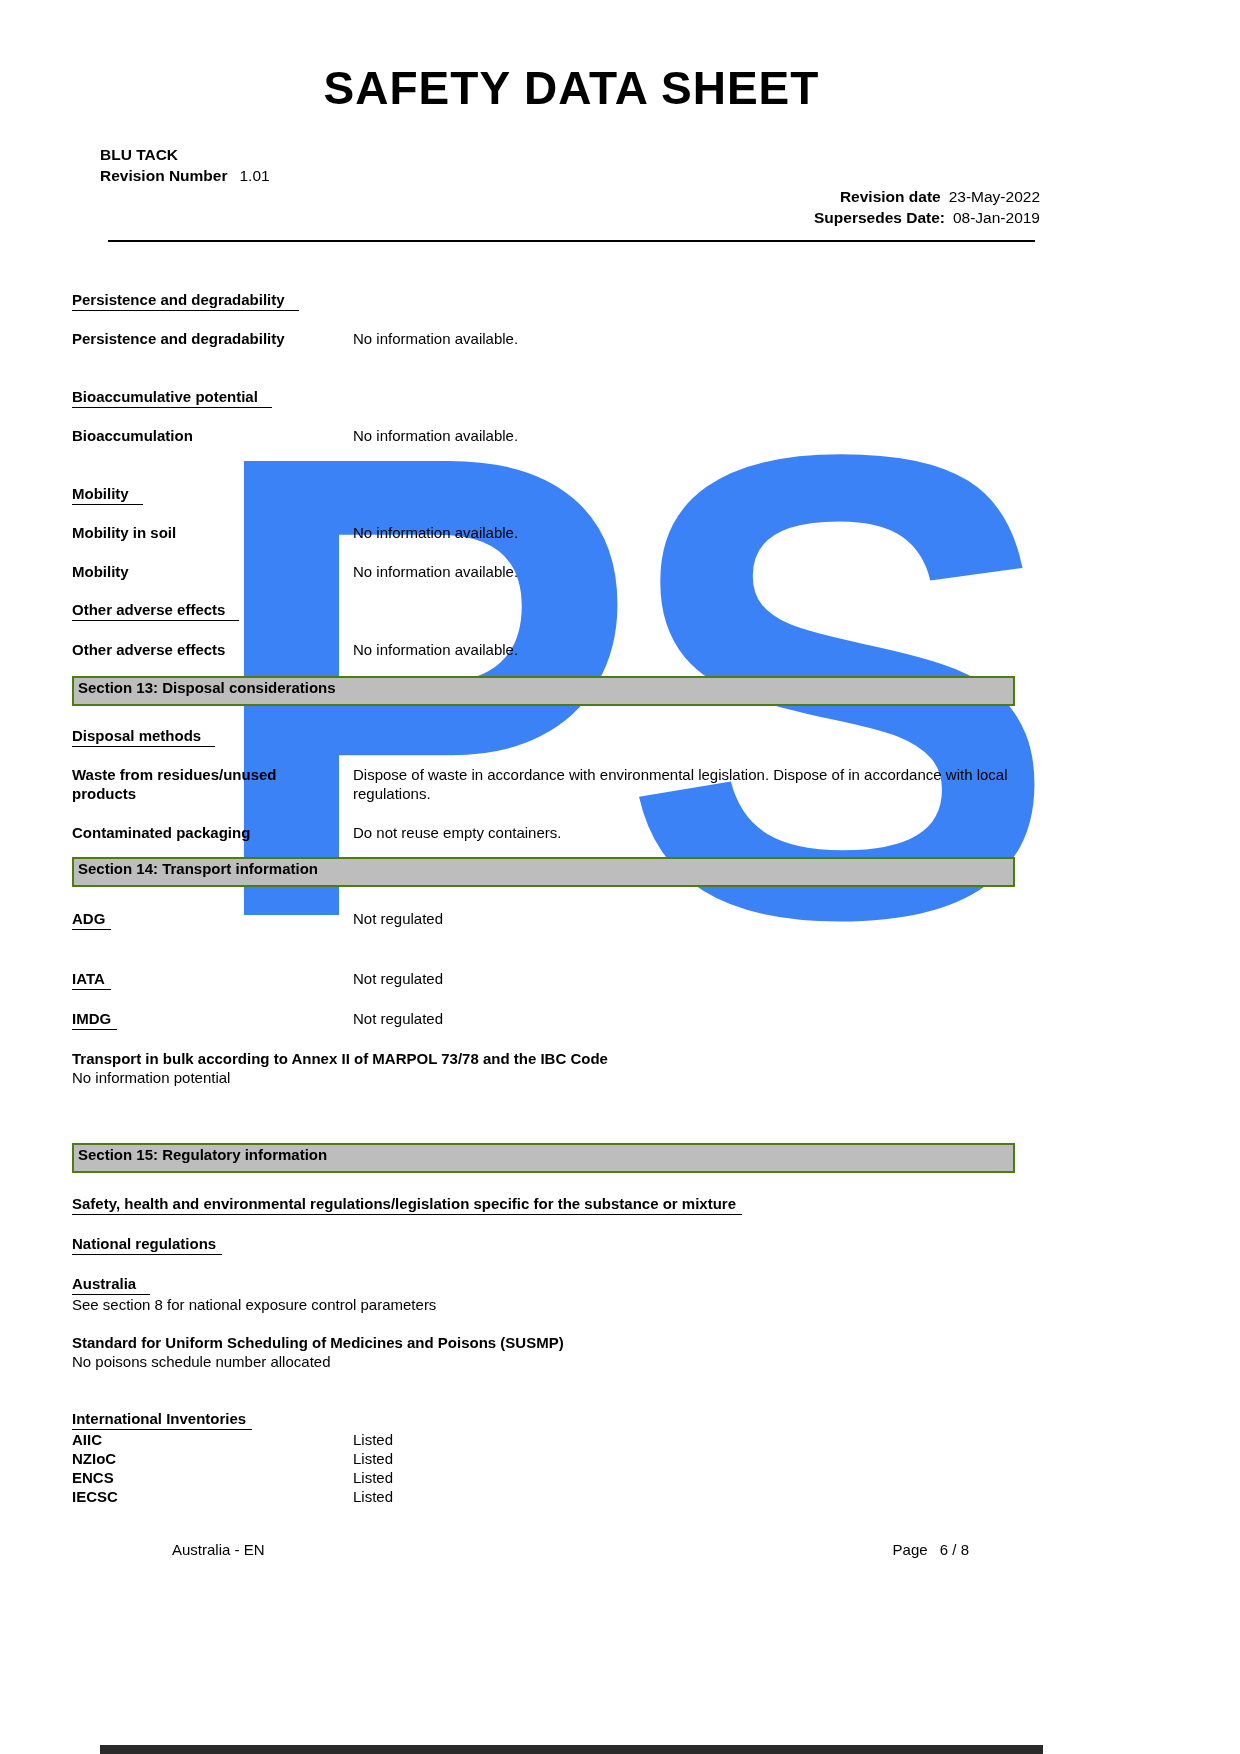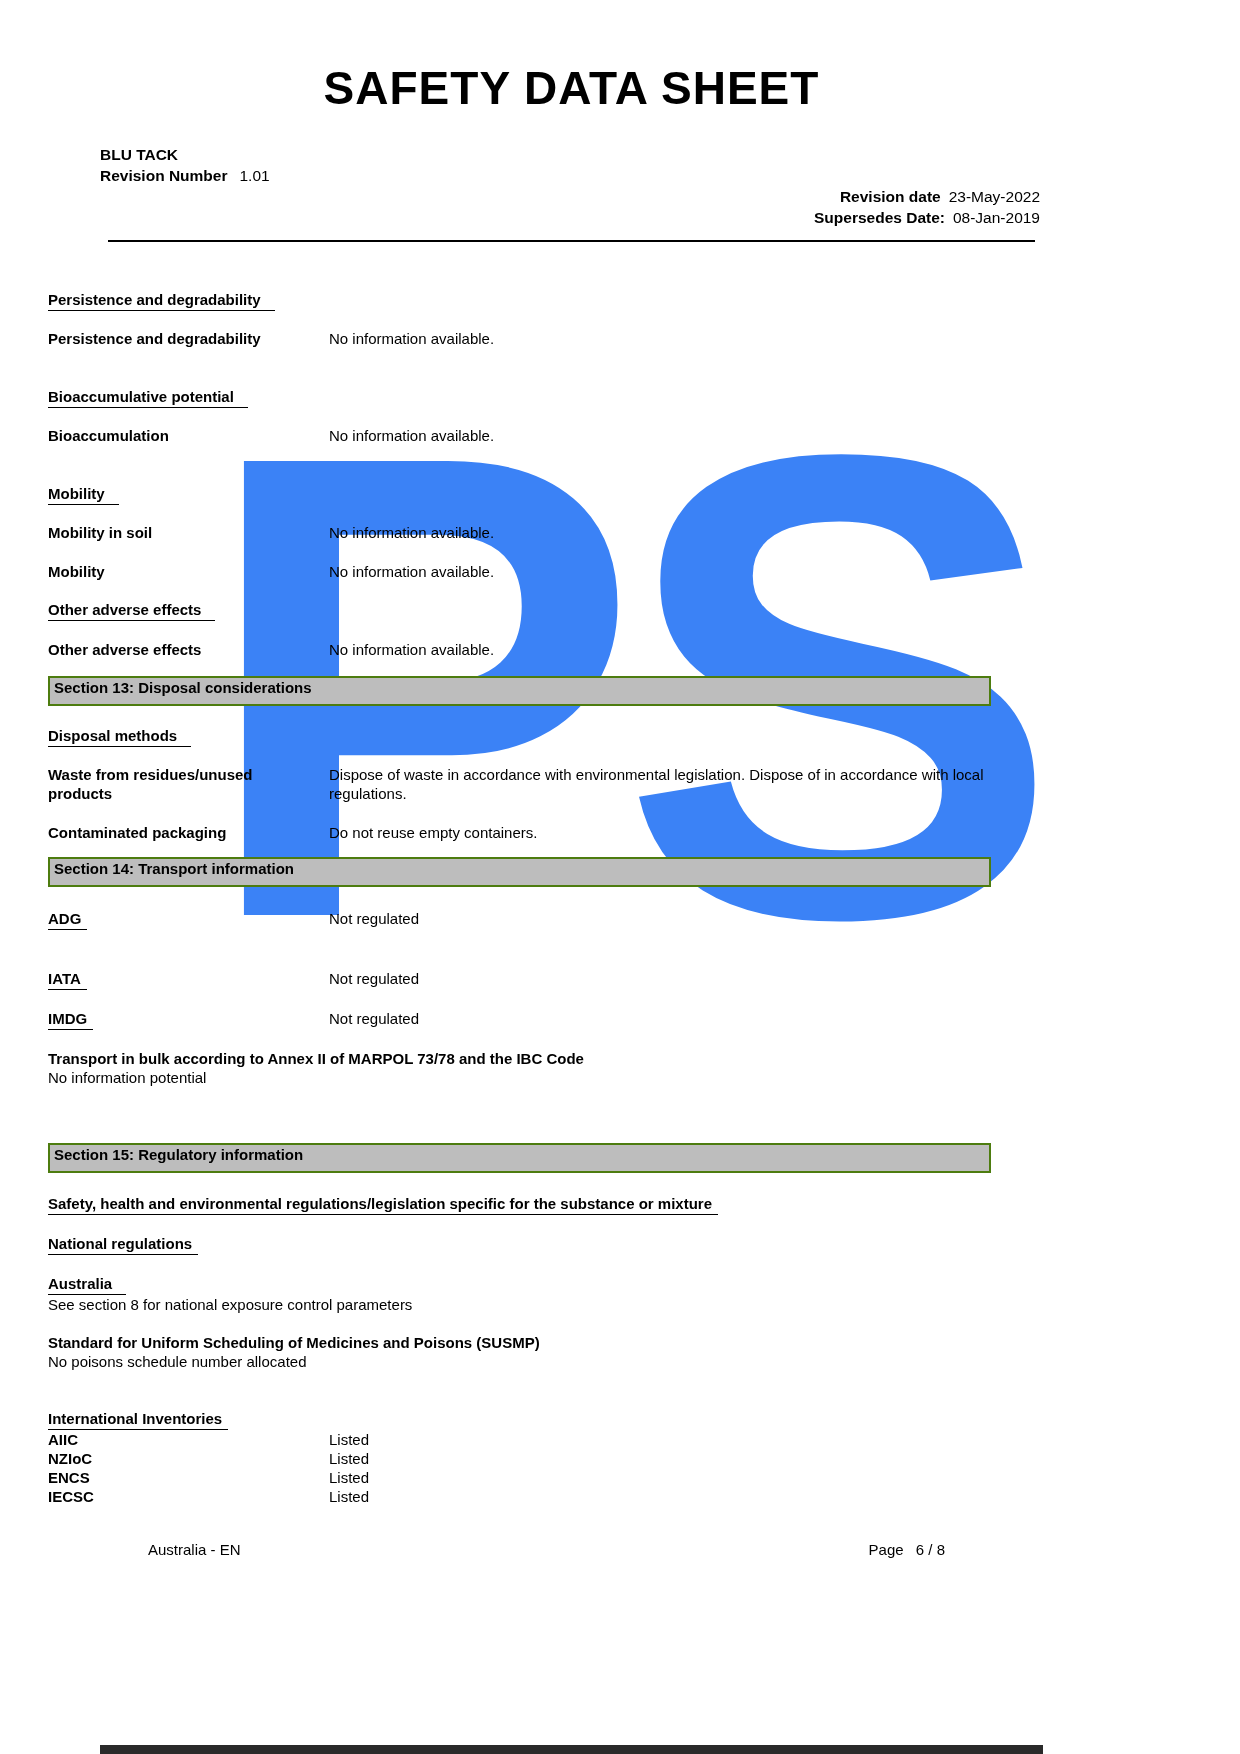--- a/index.html
+++ b/index.html
@@ -24,21 +24,21 @@
 
   .header-block { display:flex; justify-content:space-between; margin:34px 200px 0 100px;flex-direction:column; }
   .hline { line-height:21px; font-size:15.5px; }
   .header-right { text-align:right; }
   .b { font-weight:bold; }
   .gap8 { margin-left:8px; }
   .gap12 { margin-left:12px; }
 
   hr.rule { border:none; border-top:2px solid #000; margin:12px 205px 0 108px; }
 
-  .content { margin-left:48px; width:943px; }
+  .content { margin-left:72px; width:943px; }
 
   .row { display:flex; }
   .lbl { width:281px; flex:none; font-weight:bold; padding-right:12px; }
   .val { flex:1; }
 
   .ul {
     font-weight:bold; display:inline-block;
     border-bottom:1.5px solid #000; padding-right:14px; padding-bottom:1px;
   }
   .ul-tight { padding-right:6px; }

